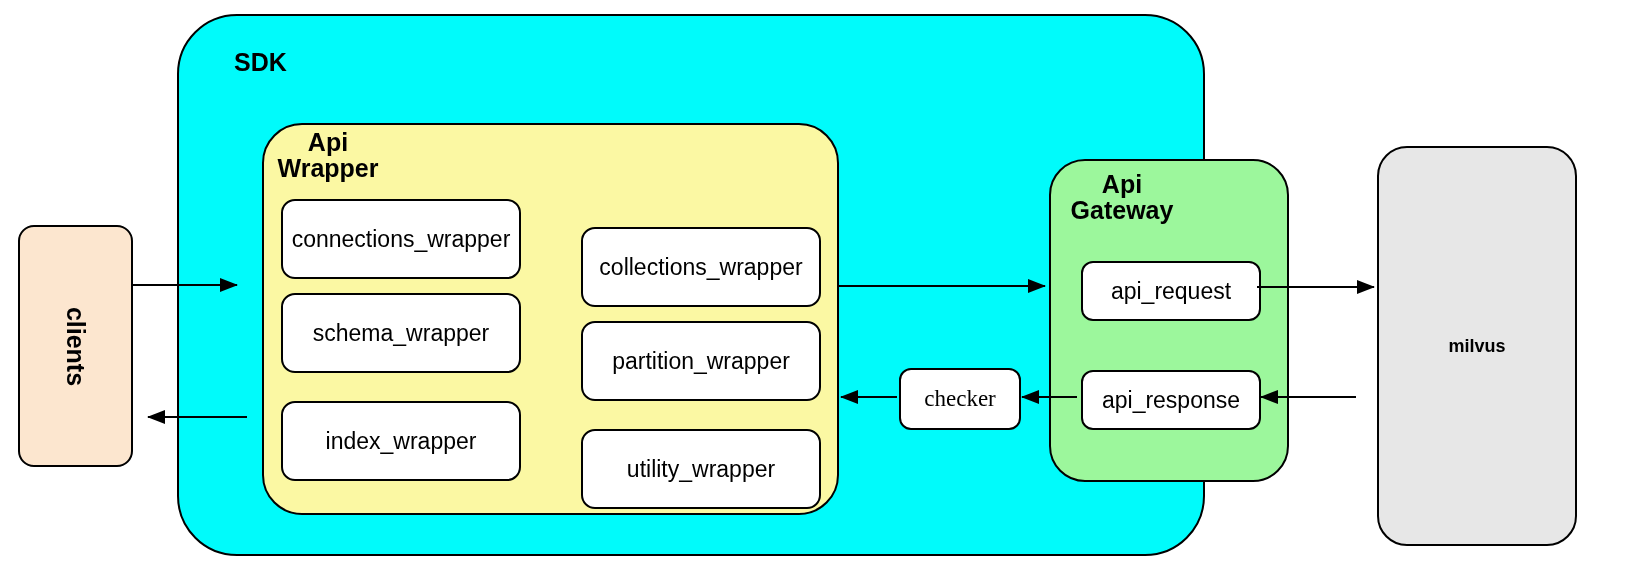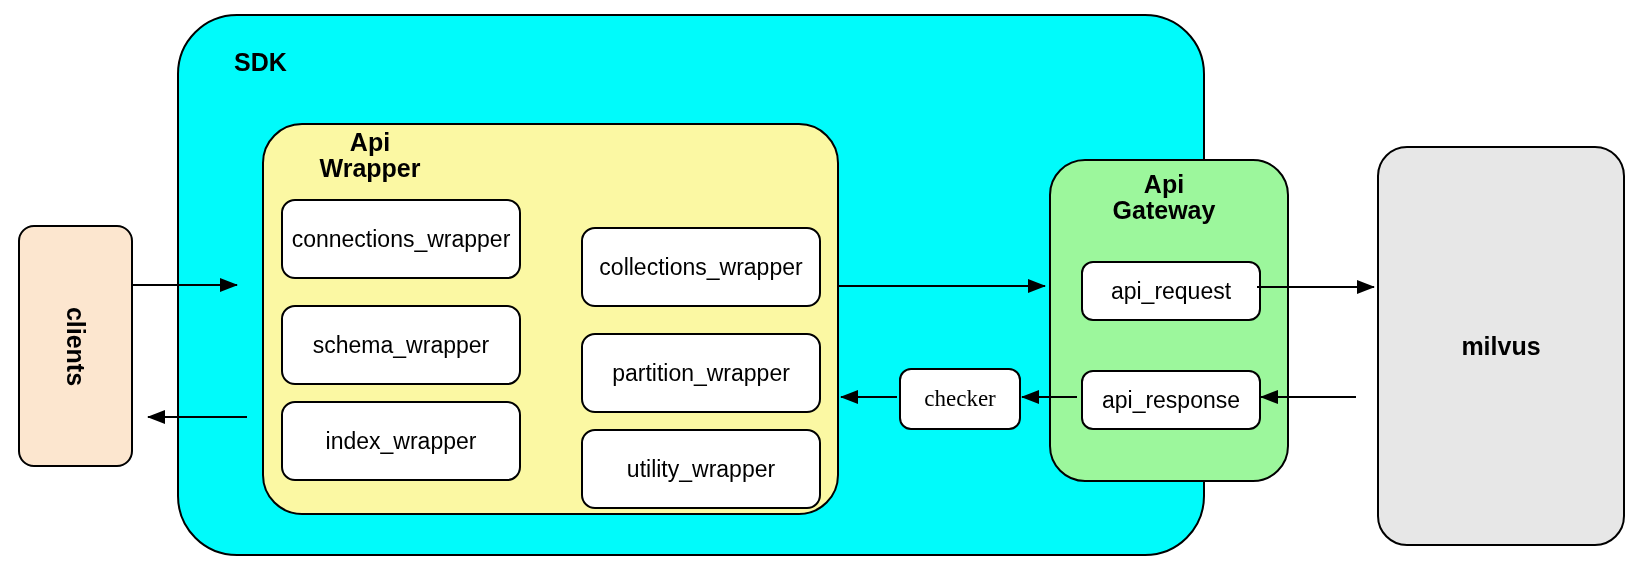--- a/index.html
+++ b/index.html
@@ -46,52 +46,52 @@
   }
   
   .api-wrapper {
     left: 83px; top: 107px; width: 577px; height: 392px;
     background: var(--wrapper-fill, #FBF8A3);
     border-radius: 40px;
   }
   .block-title {
     position: absolute;
     font-weight: bold; font-size: 25px; line-height: 26px;
-    text-align: center; white-space: nowrap; margin-left: 42px;
+    text-align: center; white-space: nowrap;
   }
   .api-wrapper .block-title { left: 8px; top: 4px; width: 112px; }
   .white-box {
     background: var(--box-fill, #ffffff);
     border-radius: 14px;
     font-size: 23px;
     white-space: nowrap;
   }
   .wrap-box { width: 240px; height: 80px; }
   .col1 { left: 17px; }
   .col2 { left: 317px; margin-top: 28px; }
   .row1 { top: 74px; }
-  .row2 { top: 180px; }
+  .row2 { top: 168px; }
   .row3 { top: 276px; }
   
   .checker { left: 720px; top: 352px; width: 122px; height: 62px; border-radius: 12px; font-family: Liberation Serif, serif; }
   
   .api-gateway {
     left: 870px; top: 143px; width: 240px; height: 323px;
     background: var(--gateway-fill, #9CF79C);
     border-radius: 36px;
   }
   .api-gateway .block-title { left: 14px; top: 10px; width: 114px; }
   .api-request  { left: 30px; top: 100px; width: 180px; height: 60px; border-radius: 12px; }
   .api-response { left: 30px; top: 209px; width: 180px; height: 60px; border-radius: 12px; }
   
   .milvus {
-    left: 1377px; top: 146px; width: 248px; height: 400px;
+    left: 1377px; top: 146px; width: 200px; height: 400px;
     background: var(--milvus-fill, #E7E7E7);
     border-radius: 30px;
-    font-weight: bold; font-size: 25px;
+    font-weight: bold; font-size: 18px;
   }
   
   .arrows {
     position: absolute; left: 0; top: 0;
     width: 1634px; height: 574px;
     pointer-events: none;
   }
   .arrows line { stroke: var(--border, #000000); stroke-width: 2; }
 </style>
 </head>

